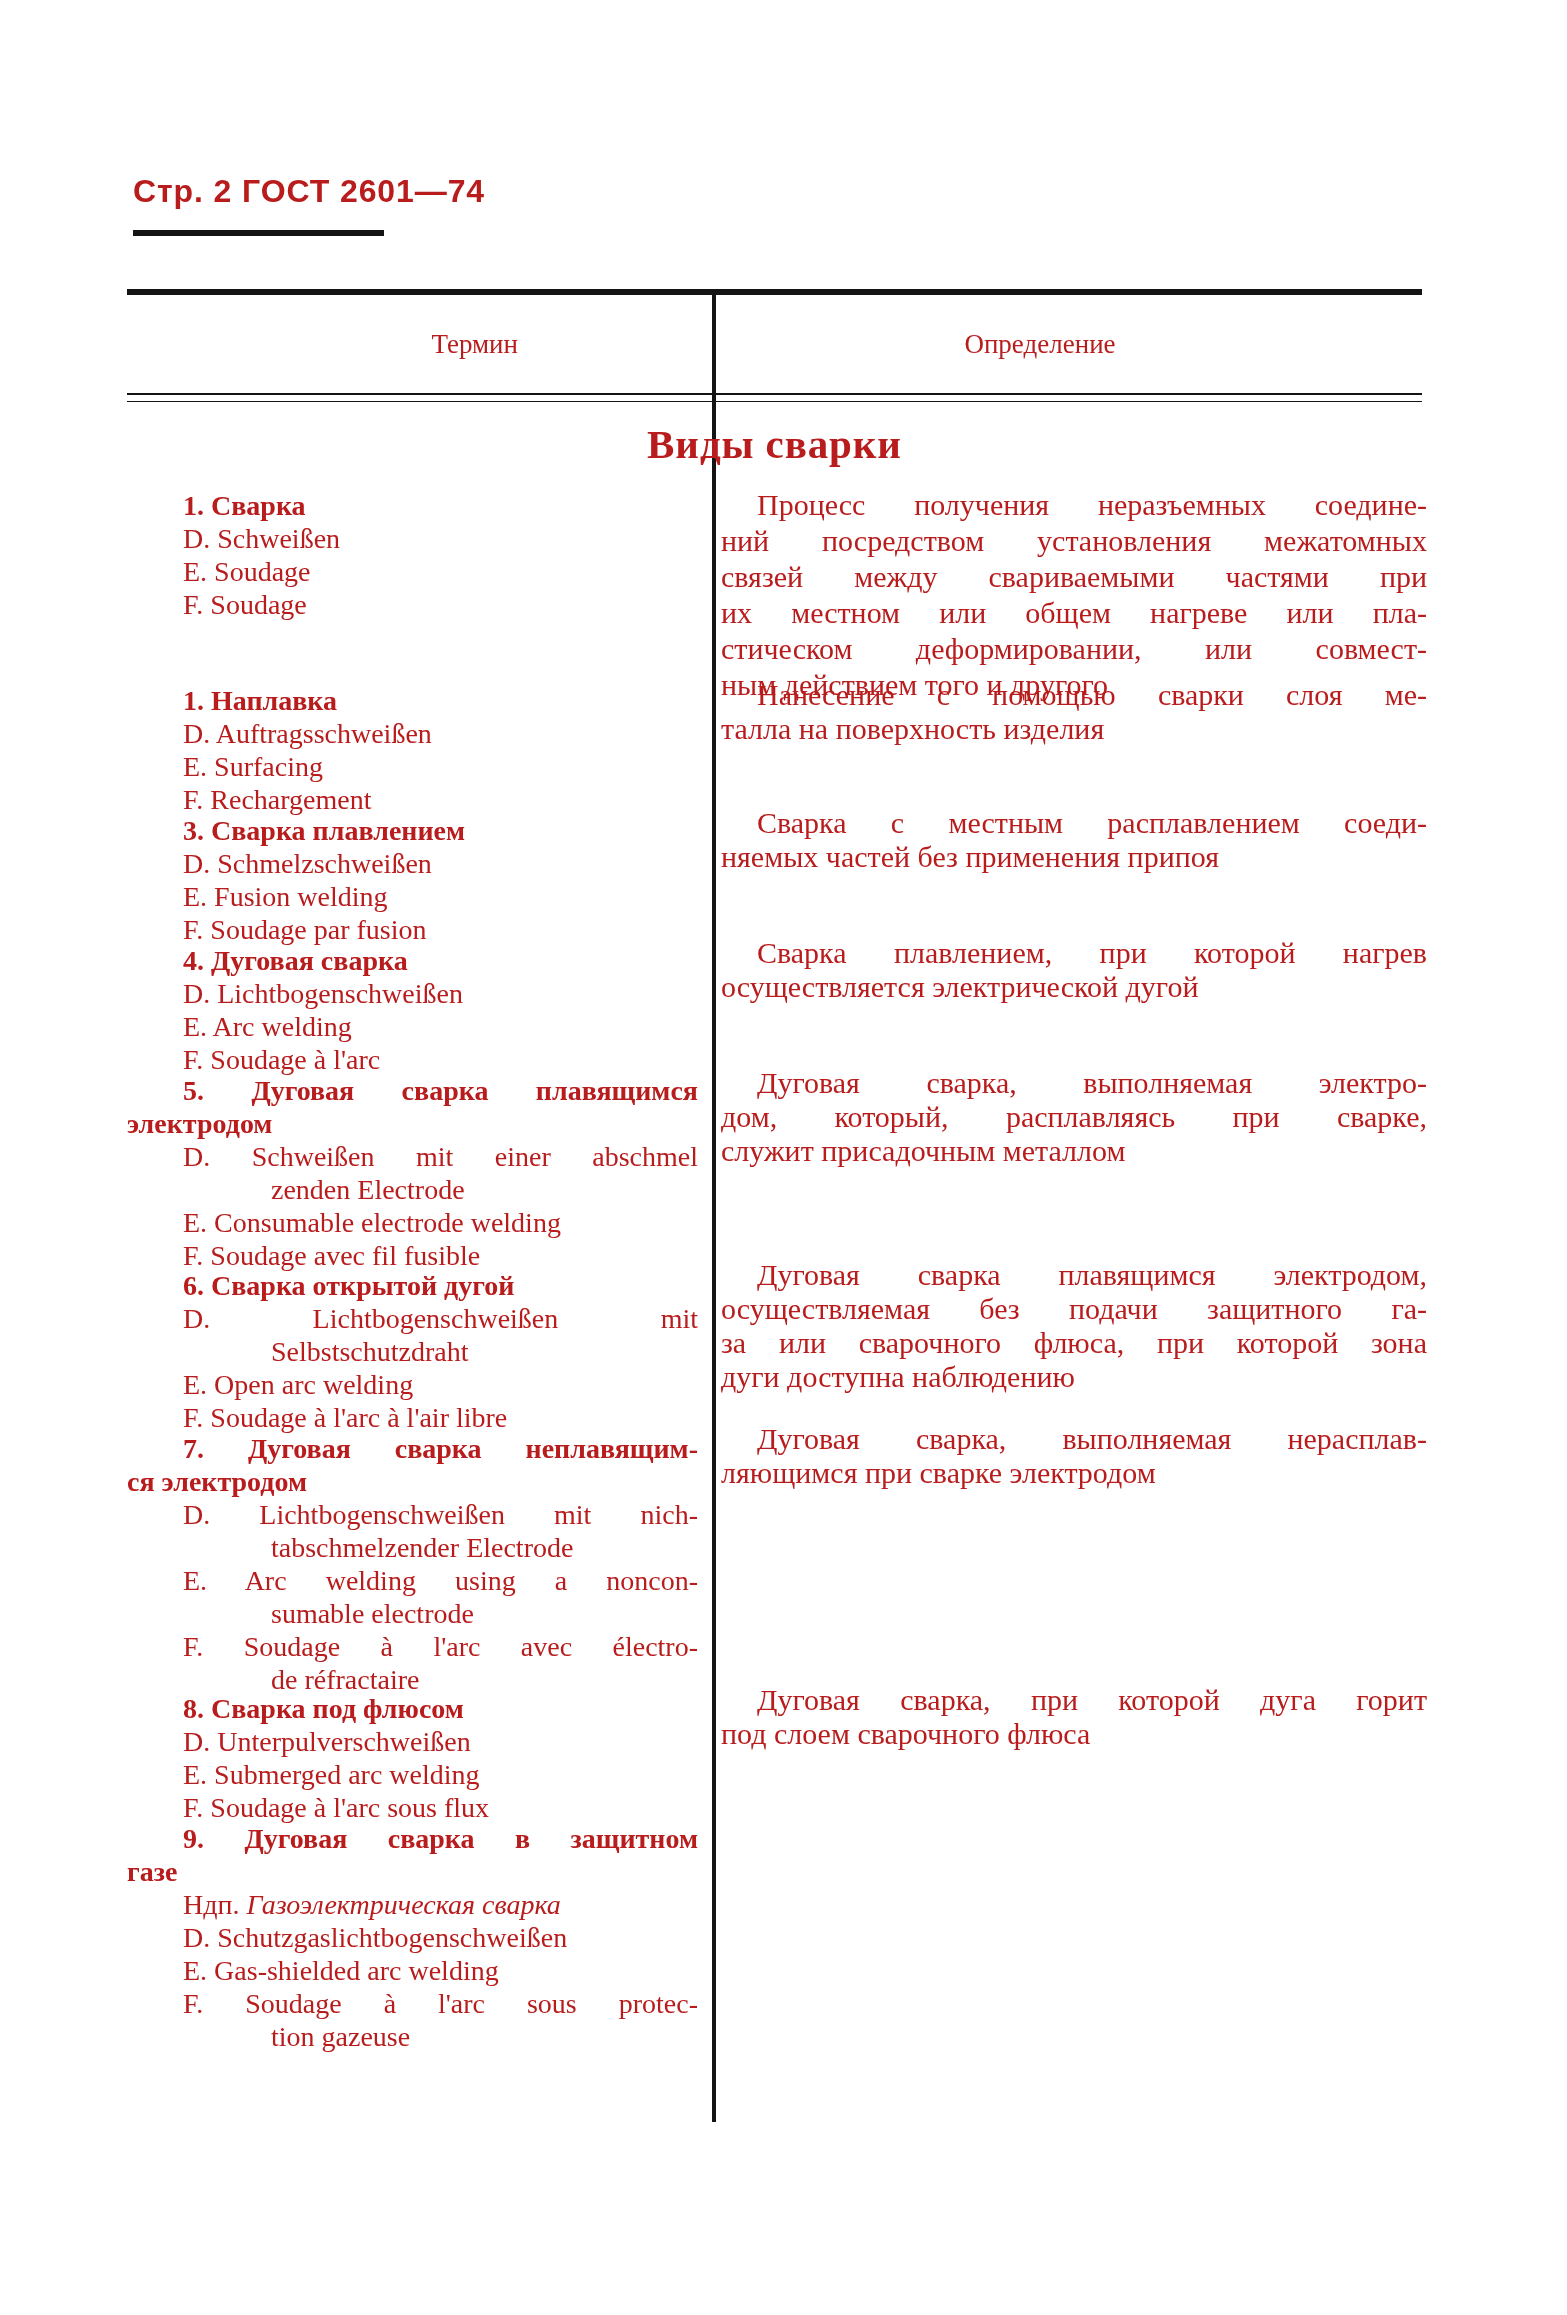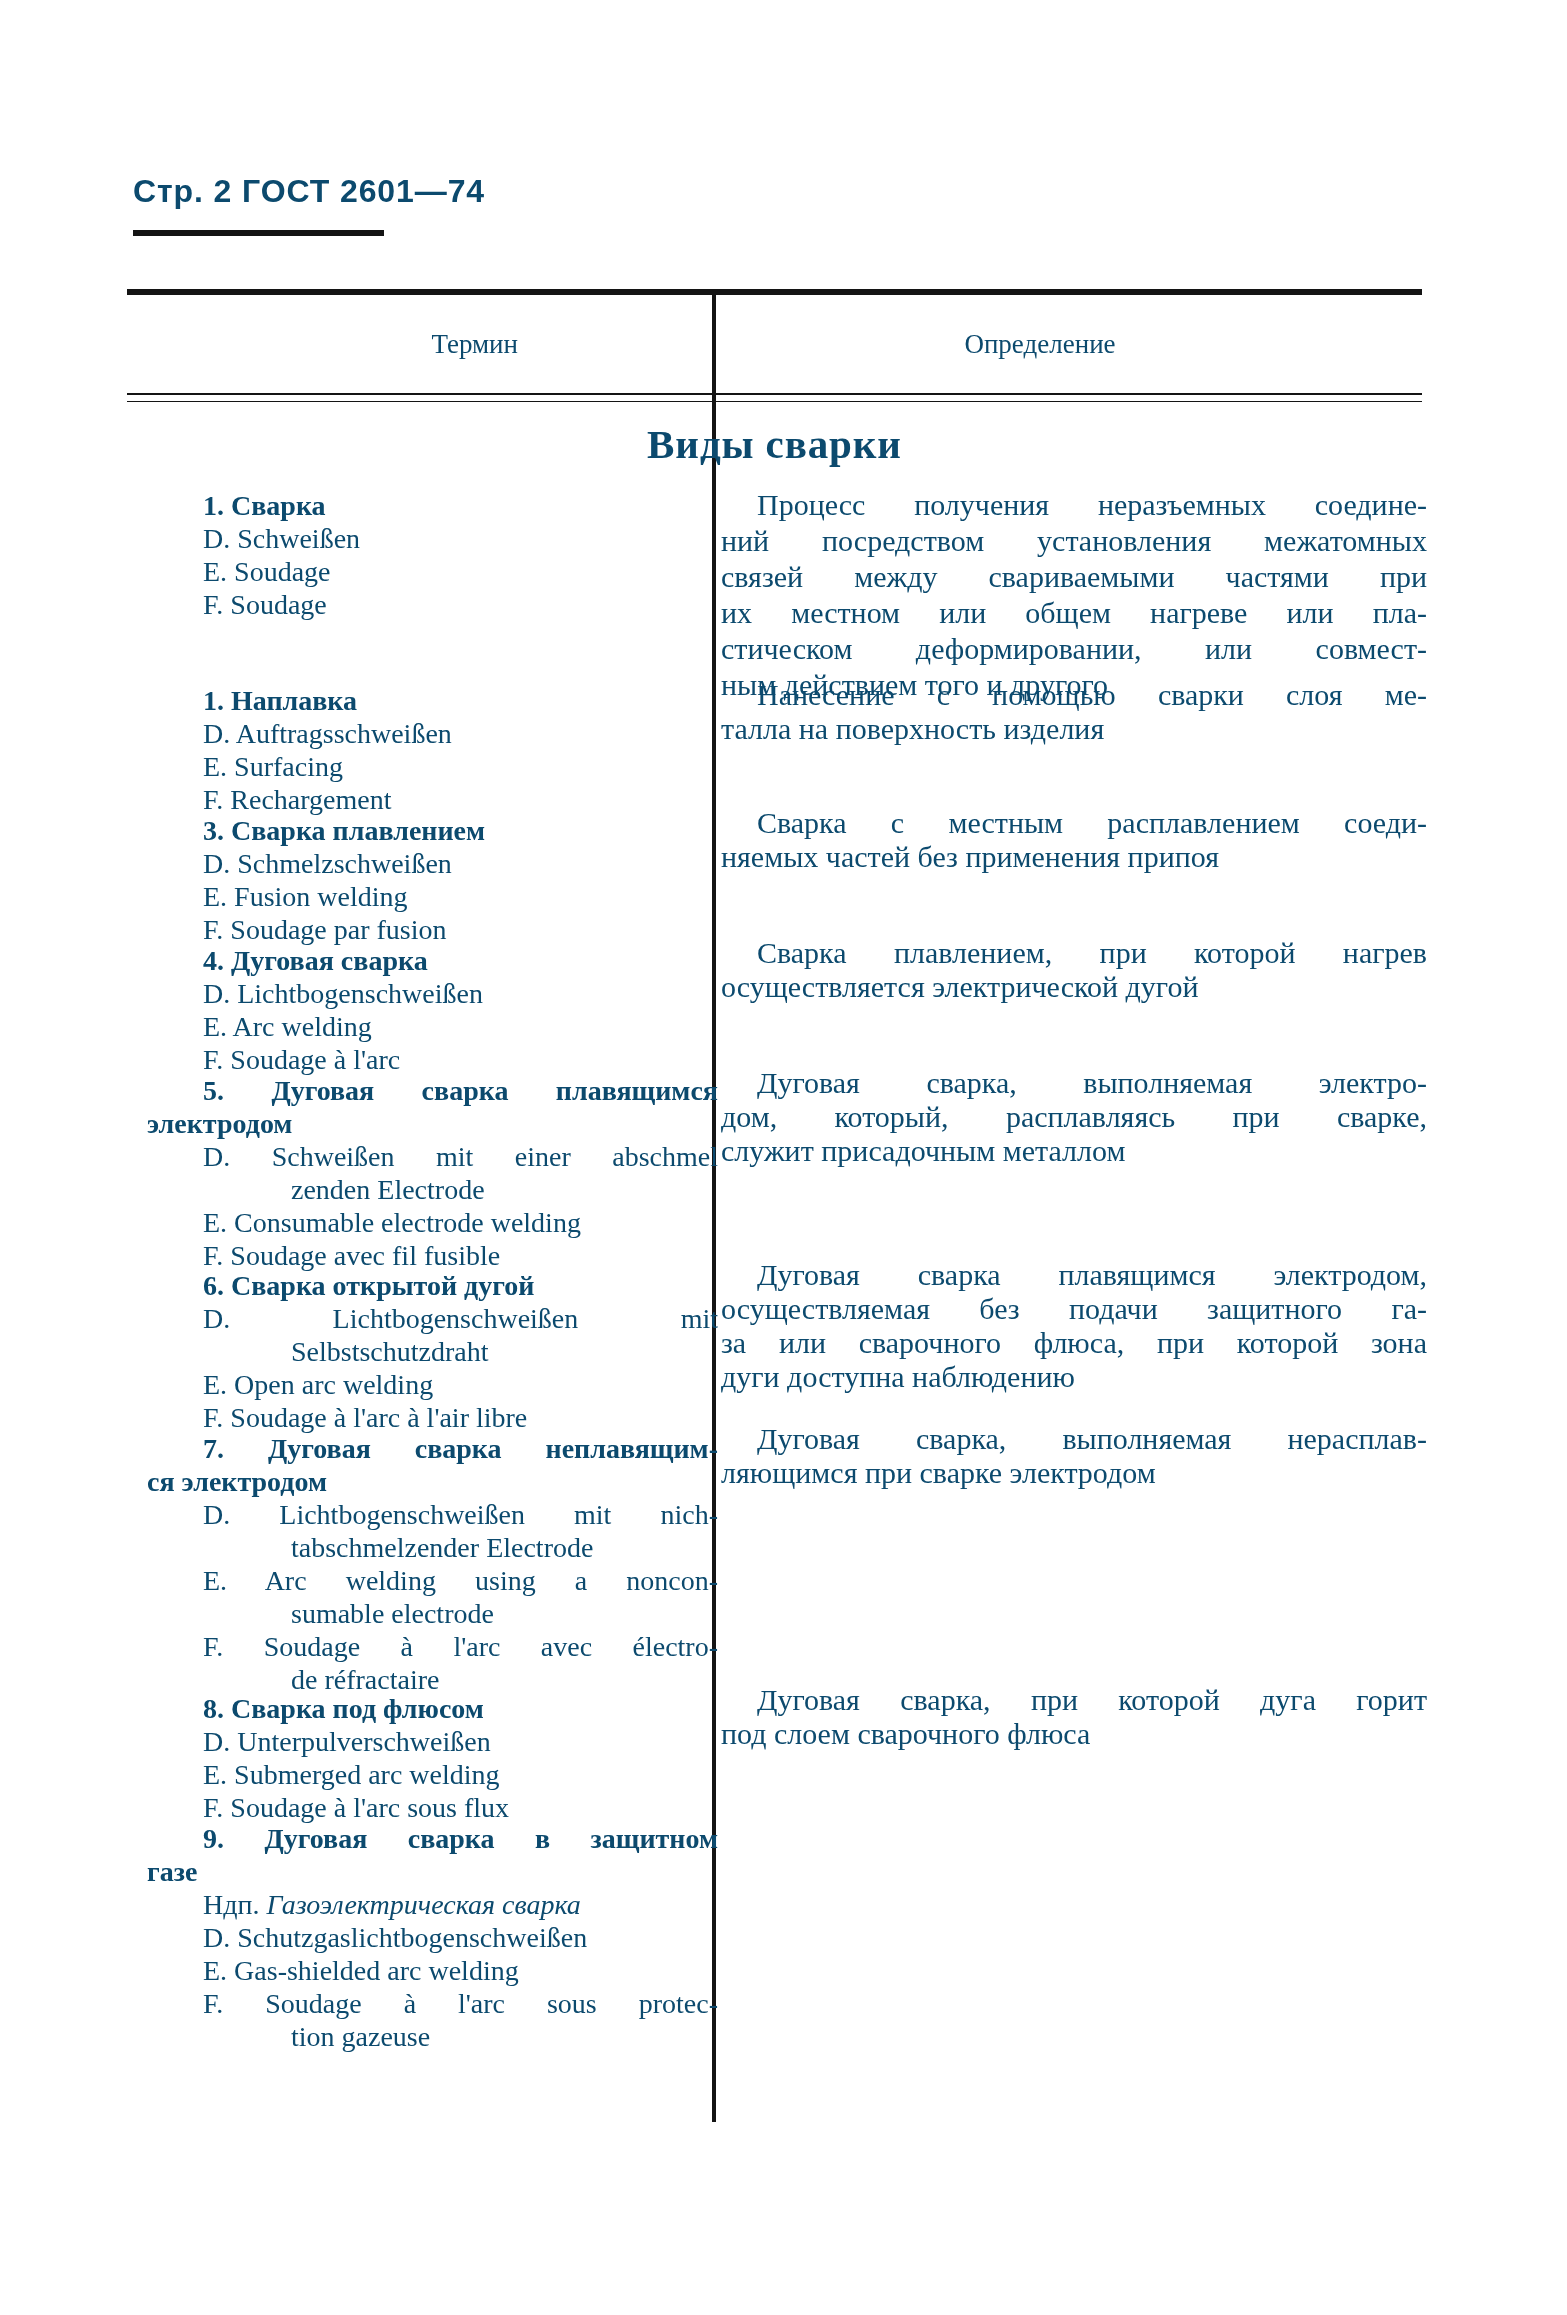--- a/index.html
+++ b/index.html
@@ -1,20 +1,20 @@
 <!DOCTYPE html>
 <html style="font-size:14.5px"><head>
 <meta charset="utf-8">
 <style>
   html,body{margin:0;padding:0;background:#ffffff;}
   .page{
     position:relative;
     width:1567px;height:2316px;
     background:#ffffff;
-    color:#0c4a6e;
+    color:#b91c1c;
     font-family:"Liberation Serif", serif;
     overflow:hidden;
   }
   .doc-title{
     position:absolute;left:133px;top:173px;
     font-family:"Liberation Sans", sans-serif;
     font-weight:700;font-size:32px;letter-spacing:0.9px;
     white-space:nowrap;
   }
   .doc-rule{position:absolute;left:133px;top:230px;width:251px;height:6.4px;background:#141414;}
@@ -23,21 +23,21 @@
     position:absolute;left:127px;top:393px;width:1295px;height:9px;
     border-top:2.7px solid #141414;border-bottom:1.8px solid #141414;box-sizing:border-box;
   }
   .vdiv{position:absolute;left:712px;top:289px;width:3.6px;height:1833px;background:#141414;}
   .th-term{position:absolute;left:127px;top:329px;width:391px;text-align:right;font-size:27px;}
   .th-def{position:absolute;left:686px;top:329px;width:708px;text-align:center;font-size:27px;}
   .sec-title{
     position:absolute;left:127px;top:420px;width:1295px;
     text-align:center;font-weight:700;font-size:41px;letter-spacing:0.9px;
   }
-  .col-terms{position:absolute;left:127px;top:0;width:571px;height:100%;margin-left:20px;}
+  .col-terms{position:absolute;left:127px;top:0;width:571px;height:100%;}
   .col-defs{position:absolute;left:721px;top:0;width:706px;height:100%;}
   .block{position:absolute;left:0;width:100%;}
   .col-terms .ln{line-height:33px;font-size:28px;}
   .col-defs .ln{line-height:34px;font-size:30px;}
   .col-defs .first-def .ln{line-height:36px;}
   .b{font-weight:700;}
   .it{font-style:italic;}
   .t-num{padding-left:56px;}
   .t-cont{padding-left:0;}
   .t-lang{padding-left:56px;}

